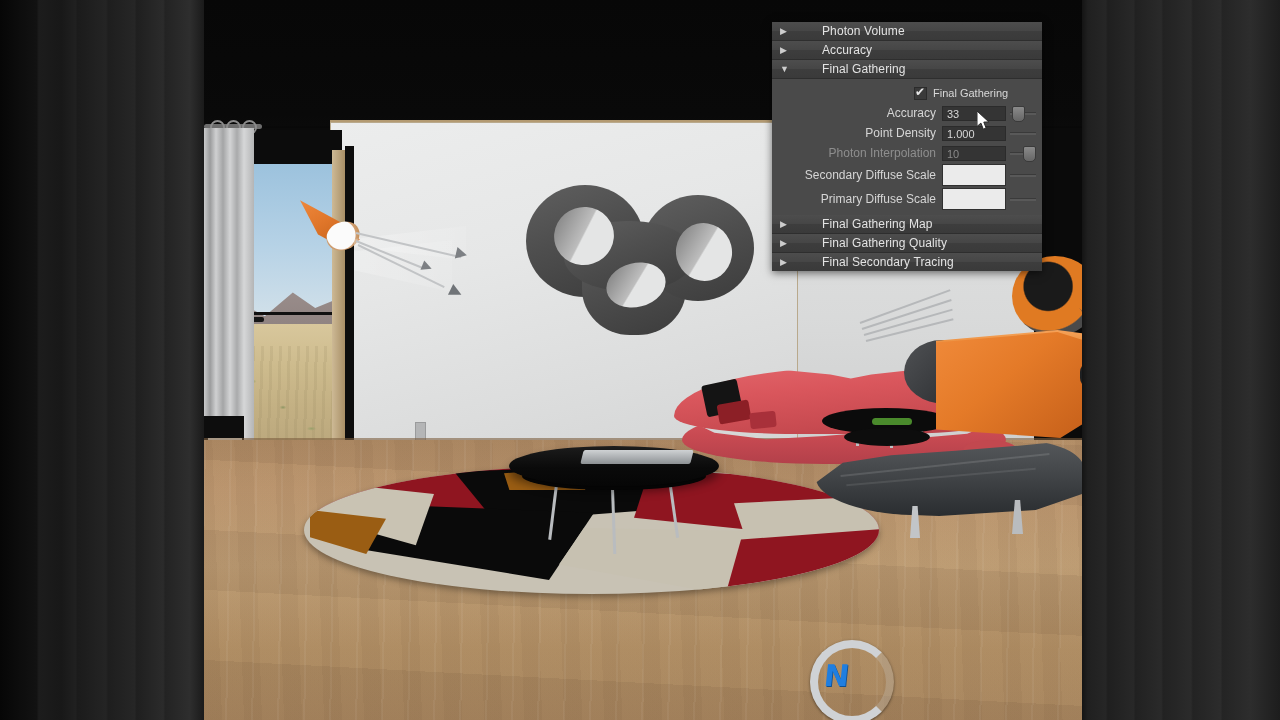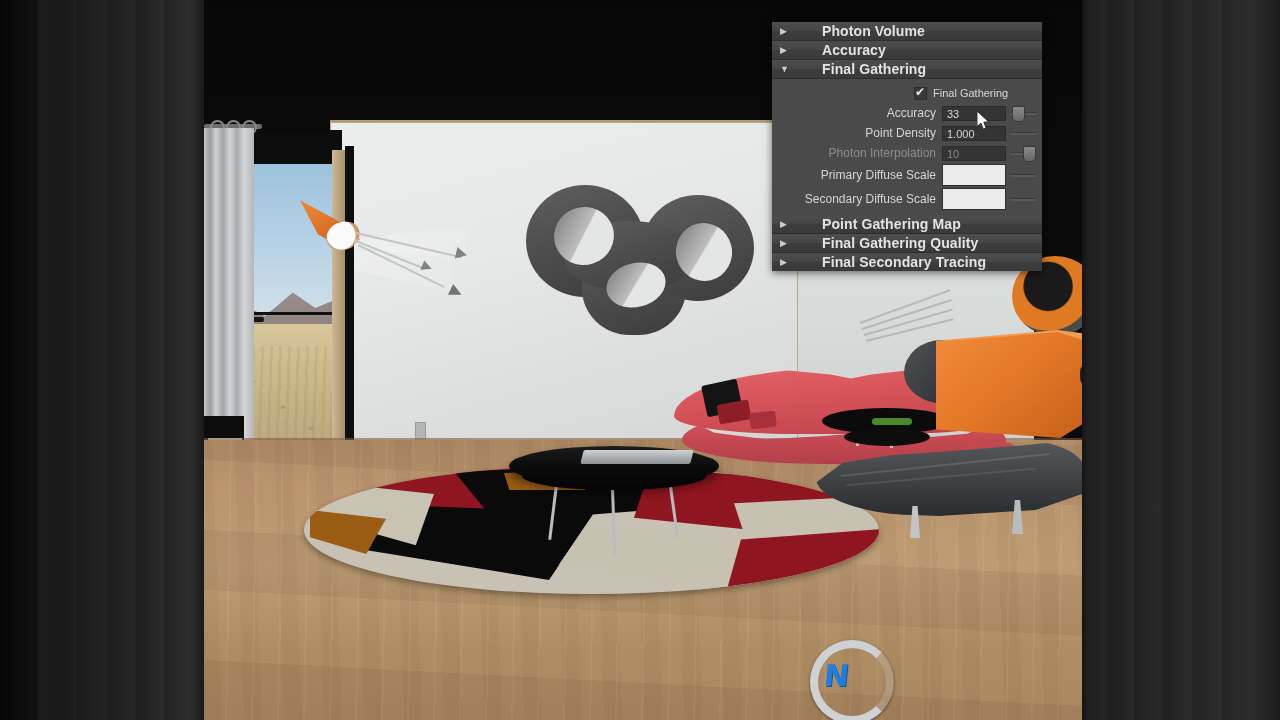--- a/index.html
+++ b/index.html
@@ -185,21 +185,21 @@
   .wm .mark{position:absolute;left:20px;top:20px;font-size:30px;font-weight:bold;color:#1f7ee0;
     font-family:"DejaVu Sans",sans-serif;text-shadow:1px 1px 0 #0d4f93;transform:skewX(-6deg);}
 
   
   #panel{position:absolute;left:772px;top:22px;width:270px;background:#444444;
     font-size:11px;color:#cfcfcf;box-shadow:0 2px 8px rgba(0,0,0,.55);}
   .sec-head{display:flex;align-items:center;height:18px;padding-left:8px;
     background:linear-gradient(180deg,#4d4d4d 0%,#464646 48%,#3d3d3d 52%,#3a3a3a 100%);
     border-bottom:1px solid #2e2e2e;cursor:pointer;}
   .sec-head .tri{width:12px;color:#cdcdcd;font-size:9px;line-height:1;}
-  .sec-head .lbl{font-weight:bold;color:#e3e3e3;font-size:14px;letter-spacing:.1px;padding-left:30px;}
+  .sec-head .lbl{font-weight:normal;color:#e3e3e3;font-size:12px;letter-spacing:.1px;padding-left:30px;}
   .sec-body{background:#4a4a4a;padding:4px 0 4px 0;}
 
   .row{display:flex;align-items:center;height:20px;padding-right:2px;}
   .row .name{width:136px;text-align:right;padding-right:6px;color:#d5d5d5;font-size:12px;white-space:nowrap;margin-left:28px;}
   .row .name.dim{color:#8e8e8e;}
   .field{height:15px;background:#343434;border:1px solid #2b2b2b;color:#d8d8d8;font-size:11px;
     line-height:15px;padding:0 4px;box-sizing:border-box;}
   .field.dim{color:#8b8b8b;}
   .w-num{width:64px;}
   .swatch{width:64px;height:22px;background:#ebebeb;border:1px solid #303030;box-sizing:border-box;}
@@ -396,40 +396,40 @@
       <div class="row">
         <span class="name dim">Photon Interpolation</span>
         <span class="field w-num dim">10</span>
         <span class="slider">
           <span class="track"></span>
           <span class="knob" style="left:42%;"></span>
         </span>
       </div>
 
       <div class="row" style="height:24px">
+        <span class="name">Secondary Diffuse Scale</span>
+        <span class="swatch"></span>
+        <span class="slider">
+            <span class="track"></span>
+          </span>
+      </div>
+
+      <div class="row" style="height:24px">
         <span class="name">Primary Diffuse Scale</span>
         <span class="swatch"></span>
         <span class="slider">
             <span class="track"></span>
           </span>
       </div>
 
-      <div class="row" style="height:24px">
-        <span class="name">Secondary Diffuse Scale</span>
-        <span class="swatch"></span>
-        <span class="slider">
-            <span class="track"></span>
-          </span>
-      </div>
-
     </div>
 
     <div class="sec-head">
       <span class="tri">▶</span>
-      <span class="lbl">Point Gathering Map</span>
+      <span class="lbl">Final Gathering Map</span>
     </div>
     <div class="sec-head">
       <span class="tri">▶</span>
       <span class="lbl">Final Gathering Quality</span>
     </div>
     <div class="sec-head" style="border-bottom:none">
       <span class="tri">▶</span>
       <span class="lbl">Final Secondary Tracing</span>
     </div>
   </div>

